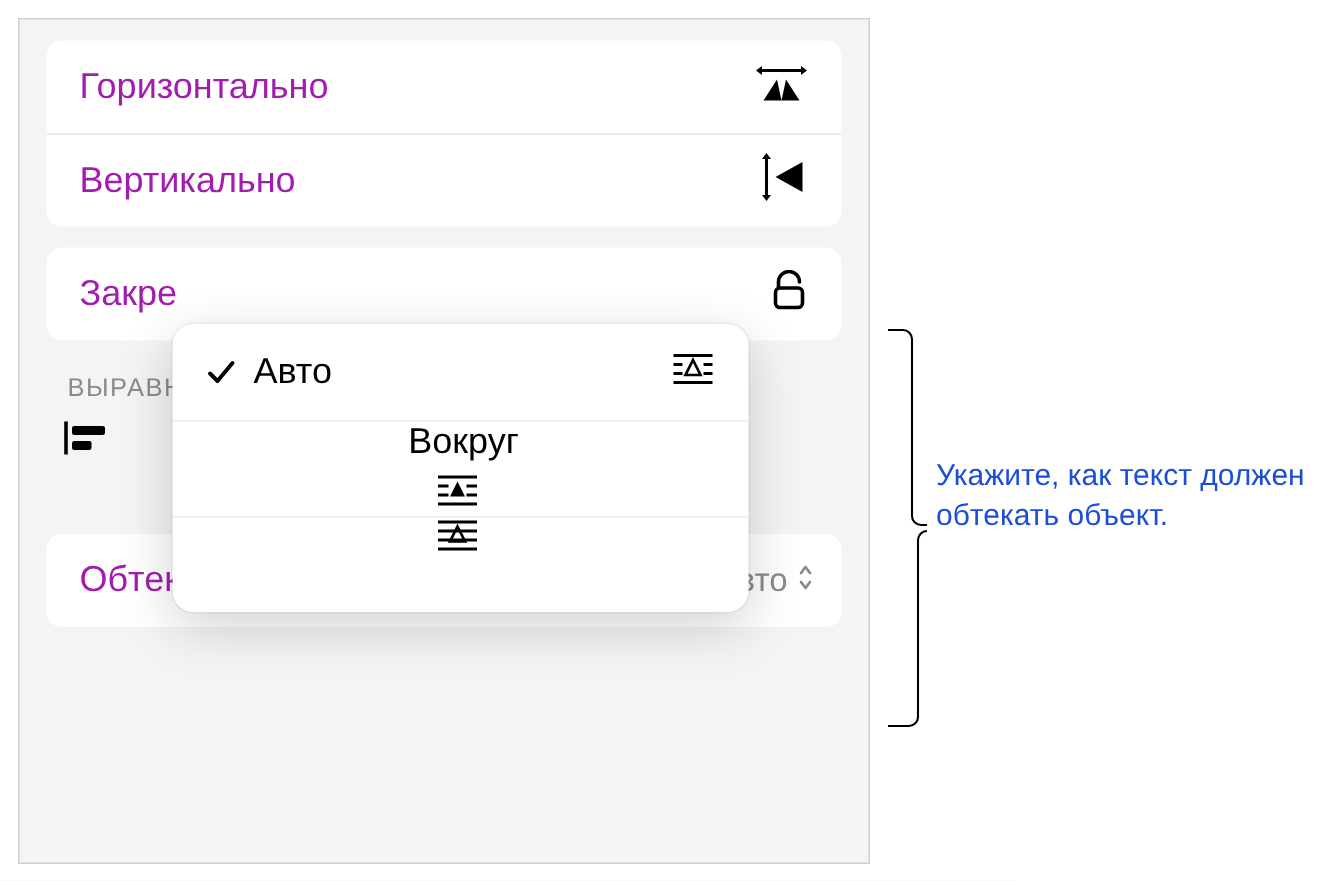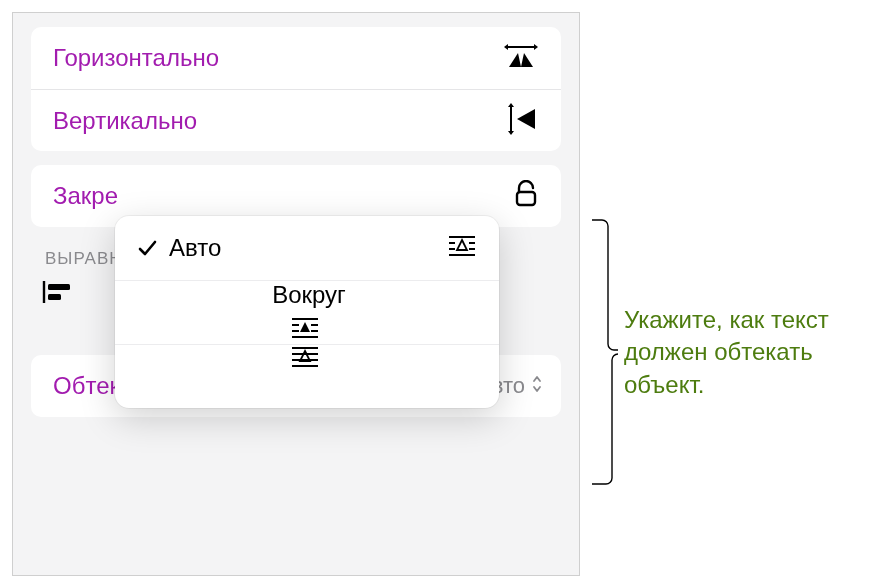--- a/index.html
+++ b/index.html
@@ -101,23 +101,23 @@
     position: absolute;
     left: 590px;
     top: 218px;
     height: 268px;
   }
   .callout-text {
     position: absolute;
     left: 624px;
     top: 304px;
     width: 248px;
-    font-size: 24px;
+    font-size: 20px;
     line-height: 1.35;
-    color: #4d7c0f;
+    color: #1d4ed8;
   }
   .lock-partial { opacity: 1; }
 </style>
 </head>
 <body>
 
 <div class="panel">
 
   
   <div class="group">

